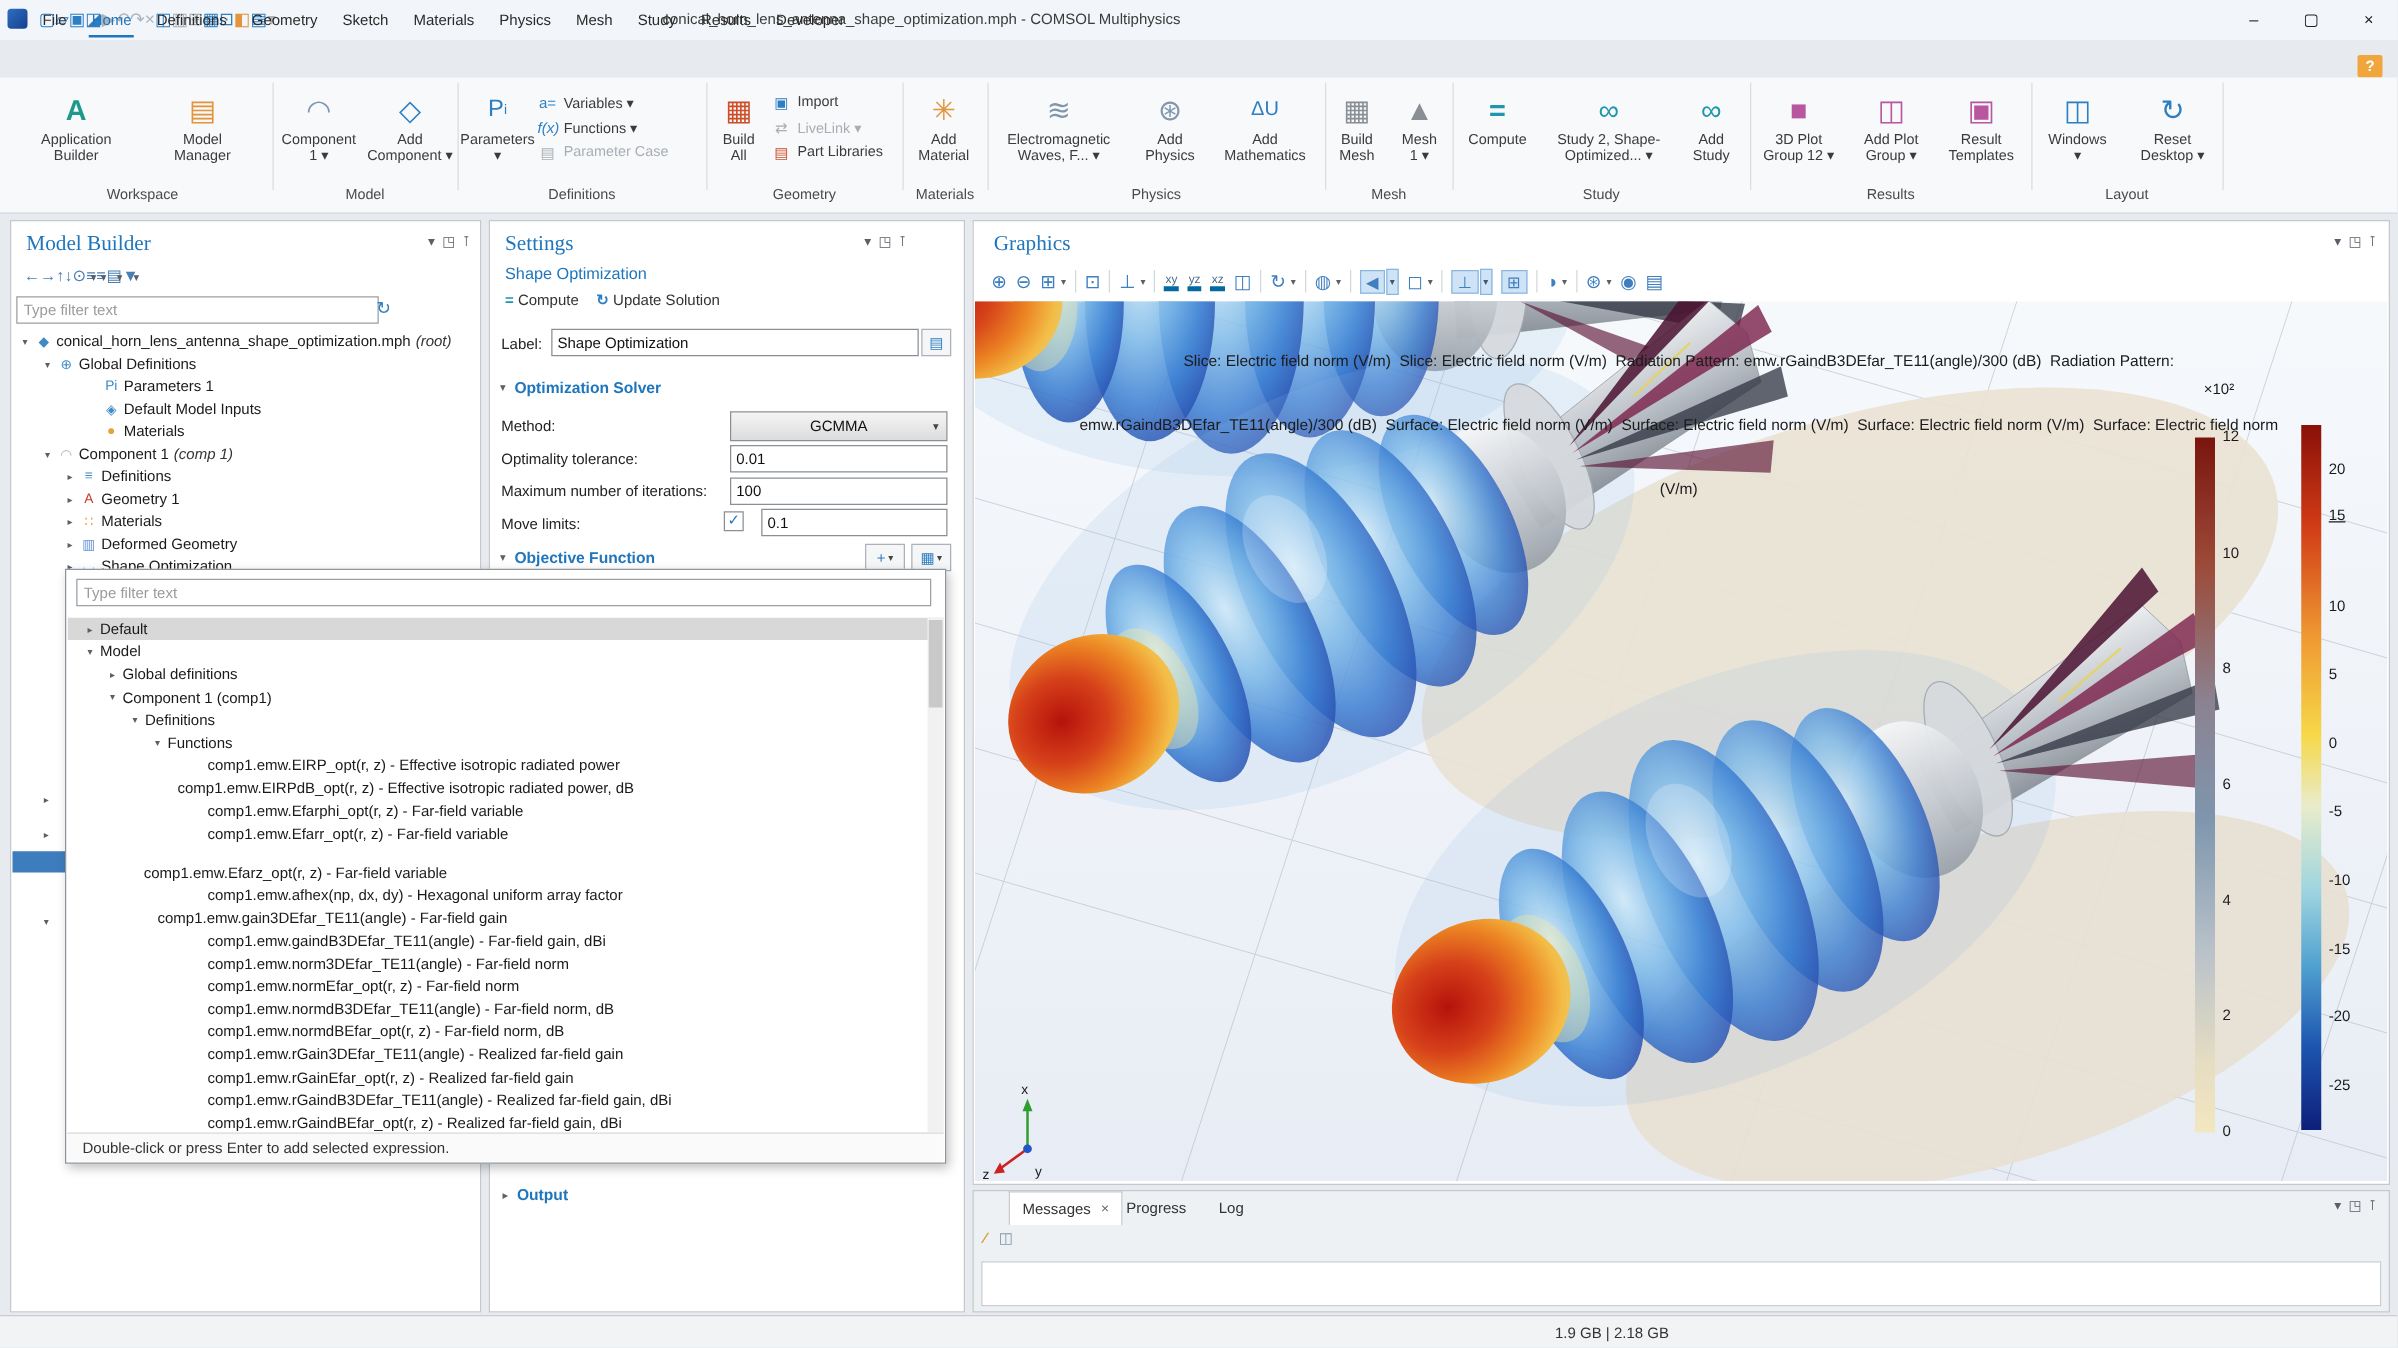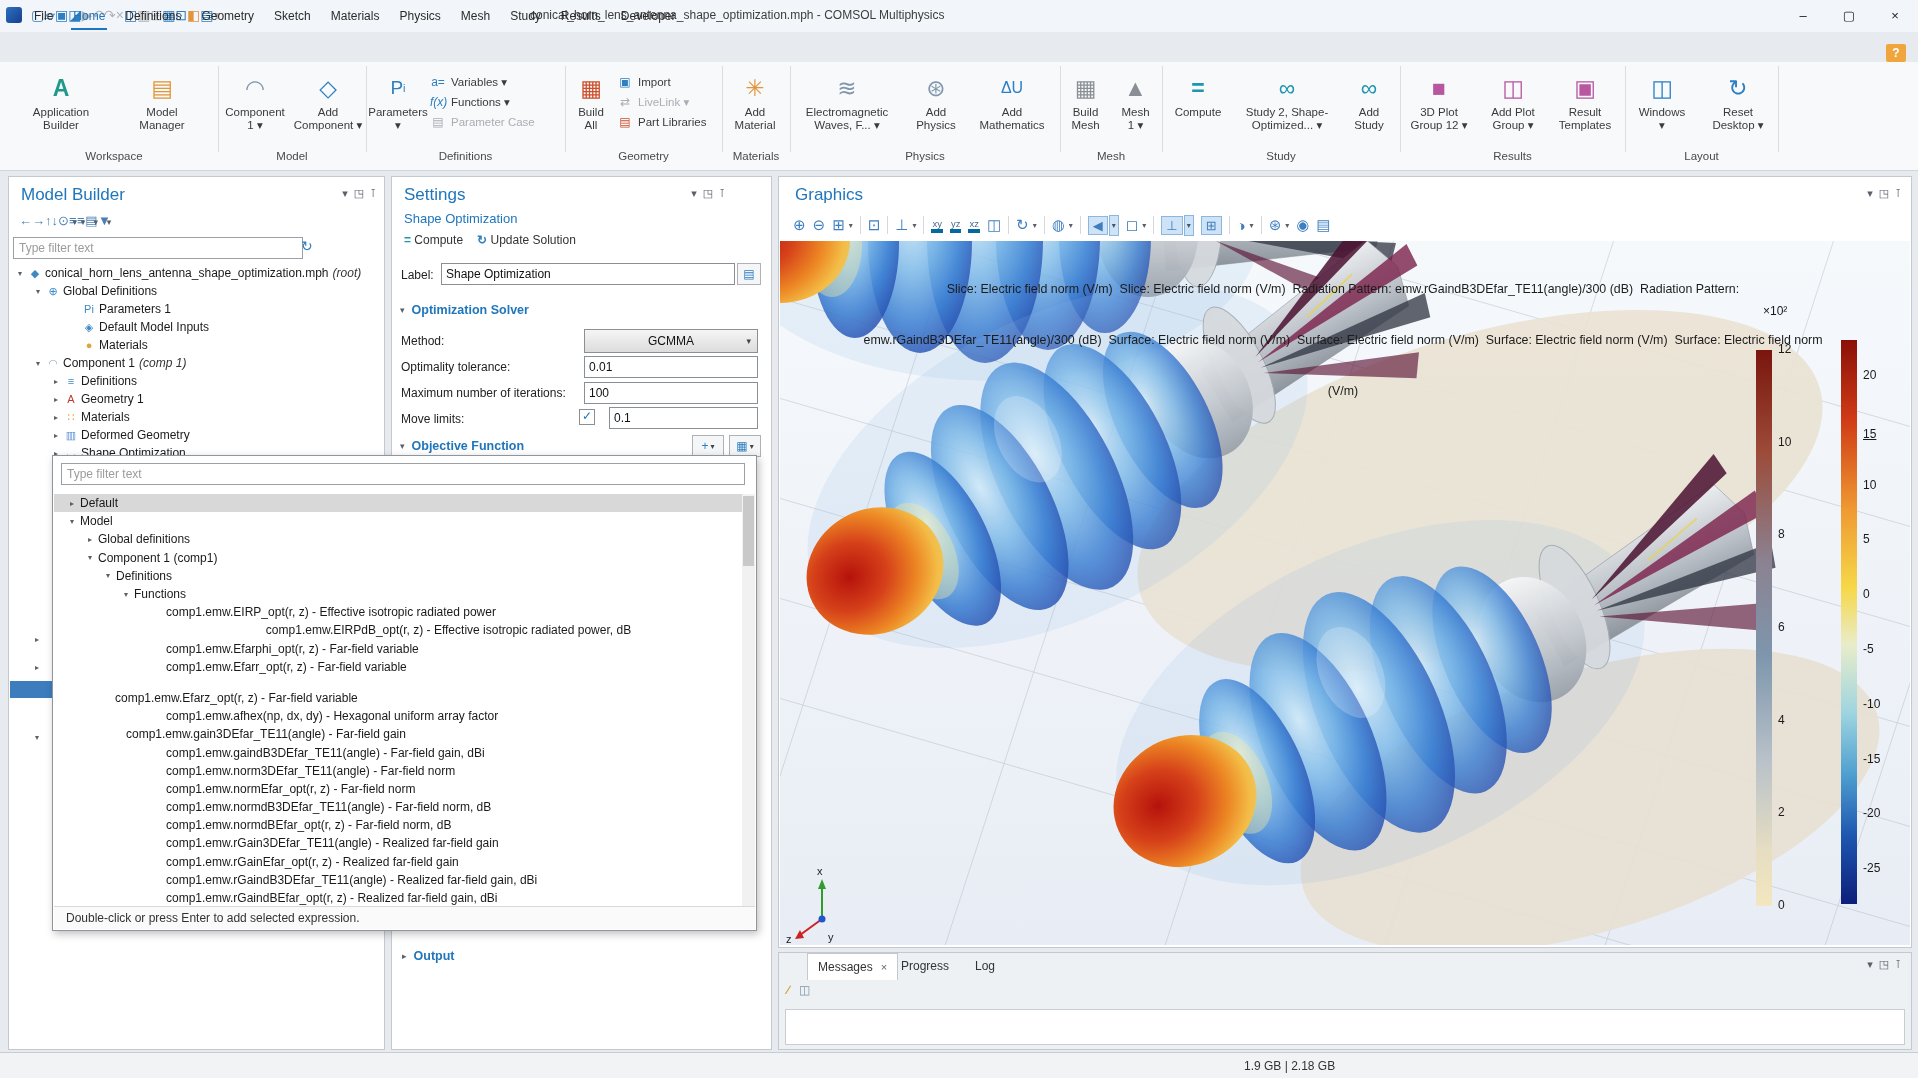--- a/index.html
+++ b/index.html
@@ -31,21 +31,21 @@
   .bicon{height:36px;display:flex;align-items:center;justify-content:center;font-size:23px;}
   .blabel{font-size:11.5px;line-height:13px;text-align:center;color:#3b3b3b;white-space:pre-line;}
   .stack{display:flex;flex-direction:column;justify-content:flex-start;padding-top:4px;}
   .smallrow{display:flex;align-items:center;gap:5px;height:20px;font-size:11.5px;color:#3b3b3b;white-space:nowrap;}
   .sicon{width:16px;text-align:center;font-size:12px;}
   .gray{color:#a9aeb4 !important;}
   .c-teal{color:#1f9a8a;} .c-orange{color:#e2953a;} .c-blue{color:#2e7fc1;} .c-steel{color:#8096ab;}
   .c-red{color:#cd4f2a;} .c-gray{color:#8a8f96;} .c-mag{color:#b8569f;} .c-cyan{color:#1e96ae;}
   
   .panel{position:absolute;background:#fff;border:1px solid #c5c9ce;}
-  .ptitle{position:absolute;font-size:17px;color:#2076bc;}
+  .ptitle{position:absolute;font-size:17px;color:#2076bc;font-family:Liberation Serif, serif;}
   .ptrio{position:absolute;color:#5a6068;font-size:11px;letter-spacing:6px;}
   
   #mb-tools{left:10px;top:36px;display:flex;gap:9px;align-items:center;color:#4a7fb5;font-size:13px;}
   .mtool{text-align:center;}
   .mcar{font-size:9px;color:#5a6068;margin-left:-4px;}
   .filter-input{position:absolute;border:1px solid #9aa0a6;height:20px;font-family:"Liberation Sans",sans-serif;
                 font-size:12px;padding:0 5px;color:#222;}
   .filter-input::placeholder{color:#9b9b9b;}
   .trow{display:flex;align-items:center;height:18px;white-space:nowrap;}
   .tarr{width:14px;font-size:8px;color:#5a6068;text-align:center;flex:none;}
@@ -597,21 +597,21 @@
       <div class="ctick" style="top: 350px;">8</div>
       <div class="ctick" style="top: 443px;">6</div>
       <div class="ctick" style="top: 536px;">4</div>
       <div class="ctick" style="top: 628px;">2</div>
       <div class="ctick" style="top: 721px;">0</div>
     </div>
   <div id="cbar2" class="cbar"></div>
   <div class="cticks" style="left:1084px;top:0;width:34px;height:770px">
 
   <div class="ctick" style="top: 191px;">20</div>
-      <div class="ctick" style="top: 250px; text-decoration: underline;">15</div>
+      <div class="ctick" style="top: 228px; text-decoration: underline;">15</div>
       <div class="ctick" style="top: 301px;">10</div>
       <div class="ctick" style="top: 355px;">5</div>
       <div class="ctick" style="top: 410px;">0</div>
       <div class="ctick" style="top: 465px;">-5</div>
       <div class="ctick" style="top: 520px;">-10</div>
       <div class="ctick" style="top: 575px;">-15</div>
       <div class="ctick" style="top: 629px;">-20</div>
       <div class="ctick" style="top: 684px;">-25</div>
     </div>
 </div>
@@ -648,21 +648,21 @@
       <div class="prow" style="padding-left: 64px;">
         <span class="tarr">▾</span>
         <span>Functions</span>
       </div>
 
       <div class="prow" style="padding-left: 96px;">
         <span class="tarr"></span>
         <span>comp1.emw.EIRP_opt(r, z) - Effective isotropic radiated power</span>
       </div>
 
-      <div class="prow" style="padding-left: 72px; justify-content: center;">
+      <div class="prow" style="padding-left: 72px;">
         <span class="tarr"></span>
         <span>comp1.emw.EIRPdB_opt(r, z) - Effective isotropic radiated power, dB</span>
       </div>
 
       <div class="prow" style="padding-left: 96px;">
         <span class="tarr"></span>
         <span>comp1.emw.Efarphi_opt(r, z) - Far-field variable</span>
       </div>
 
       <div class="prow" style="padding-left: 96px;">

